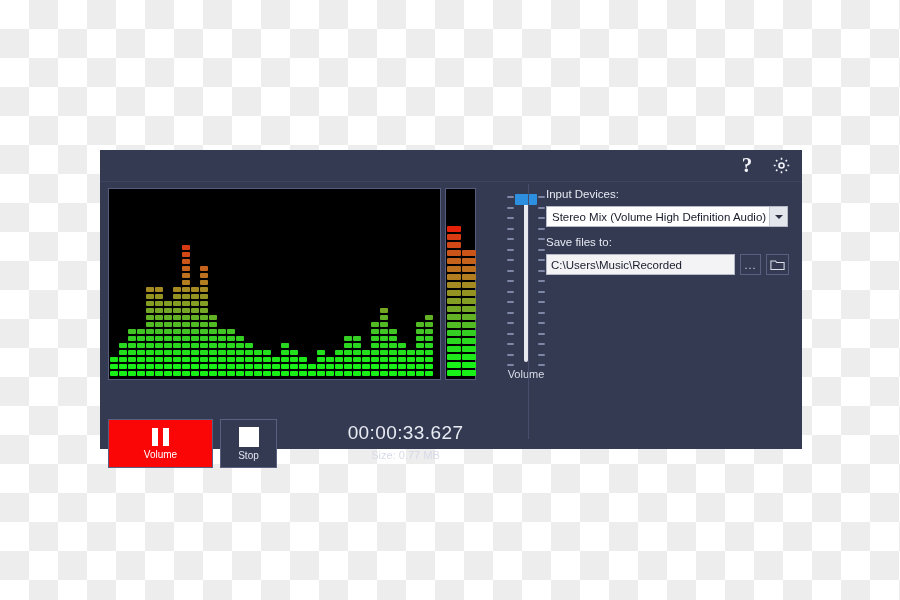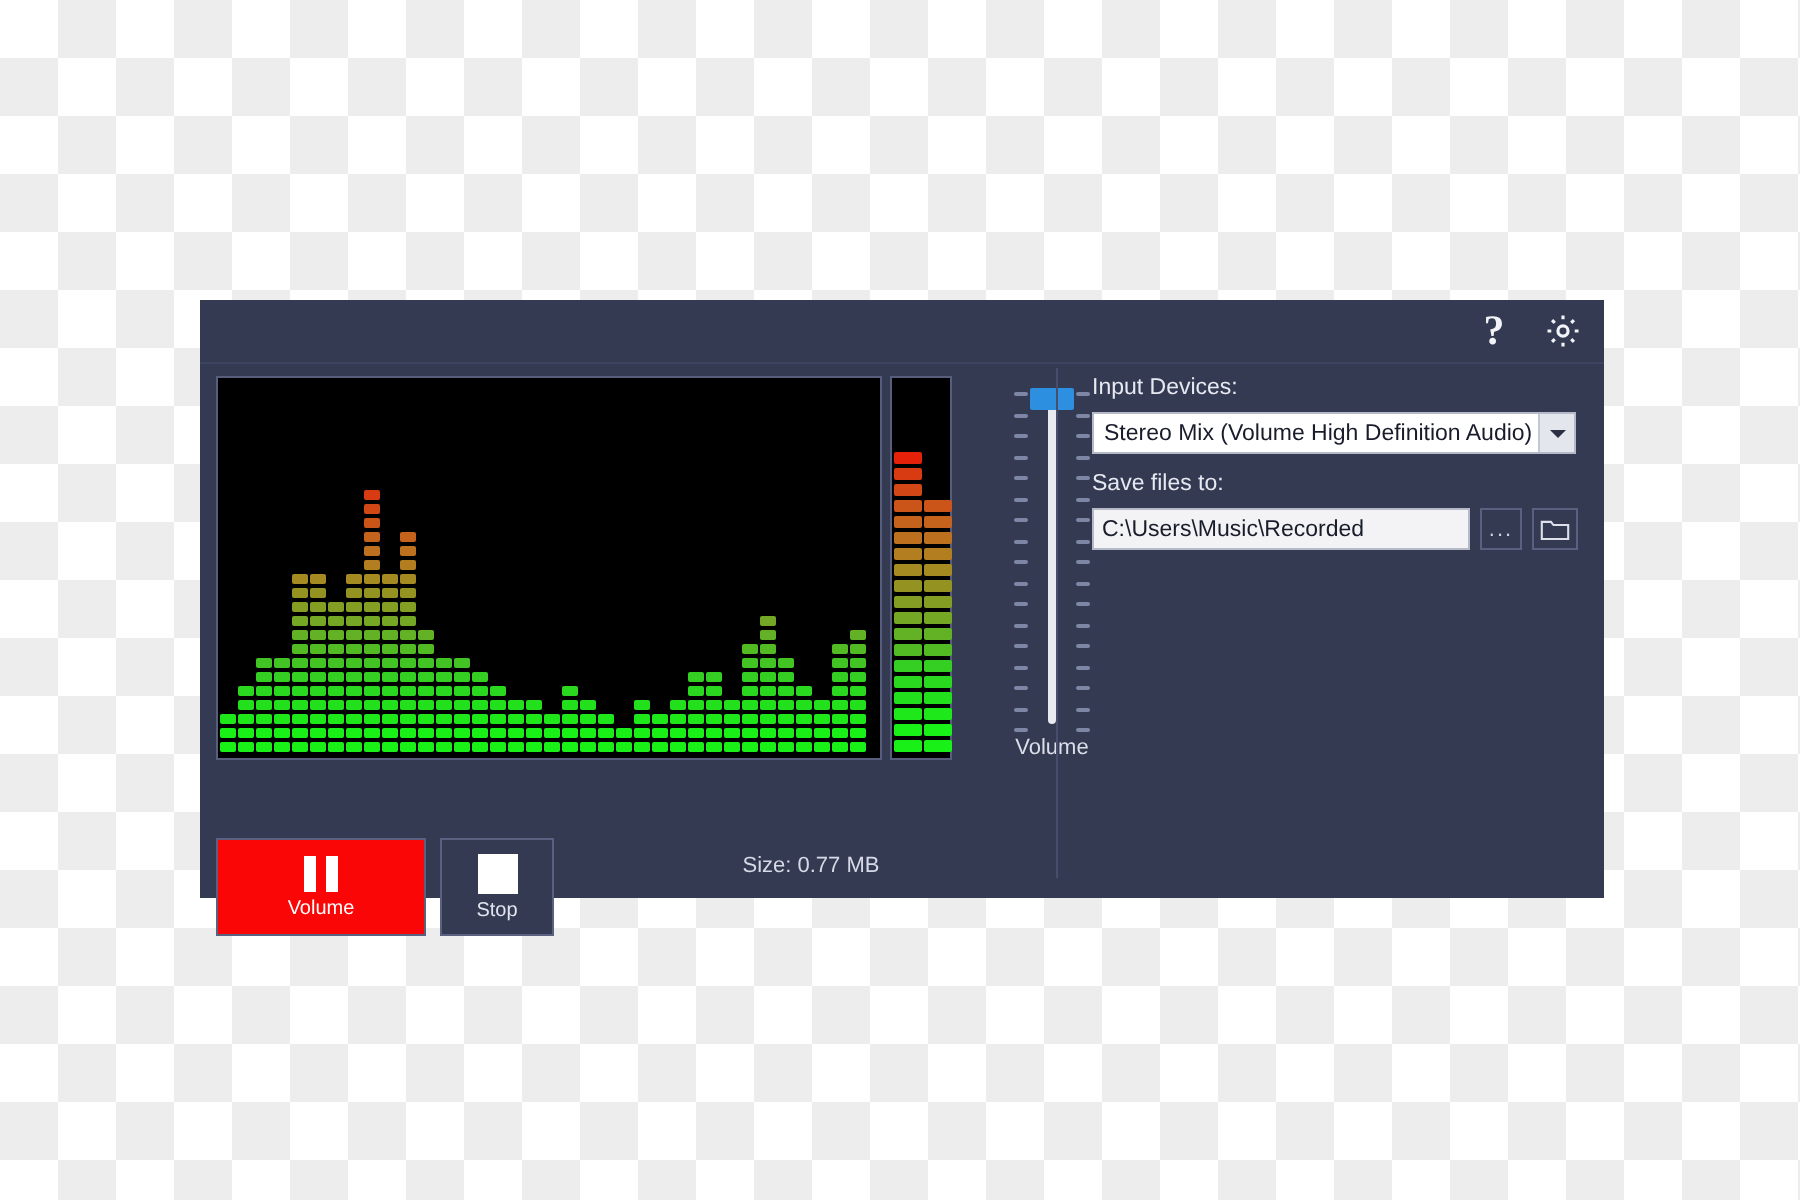--- a/index.html
+++ b/index.html
@@ -618,20 +618,21 @@
             <i></i>
             <i></i>
           </div>
         <div class="blabel">Volume</div>
       </div>
       <div id="btn-stop">
         <div id="stop-glyph"></div>
         <div class="blabel">Stop</div>
       </div>
       <div id="timer-block">
+        <div id="timer">00:00:33.627</div>
         <div id="sizetxt">Size: 0.77 MB</div>
       </div>
     </div>
   </div>
 
   <div id="vdivider"></div>
 
   <div id="right-pane">
 
     <div id="input-devices-group">

